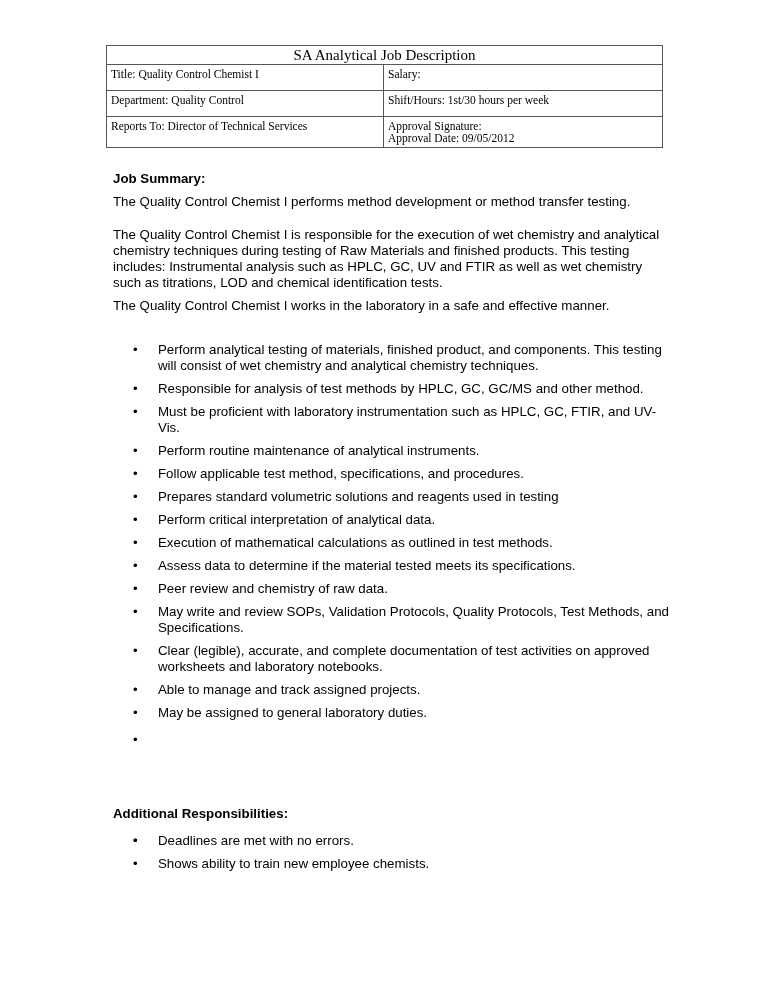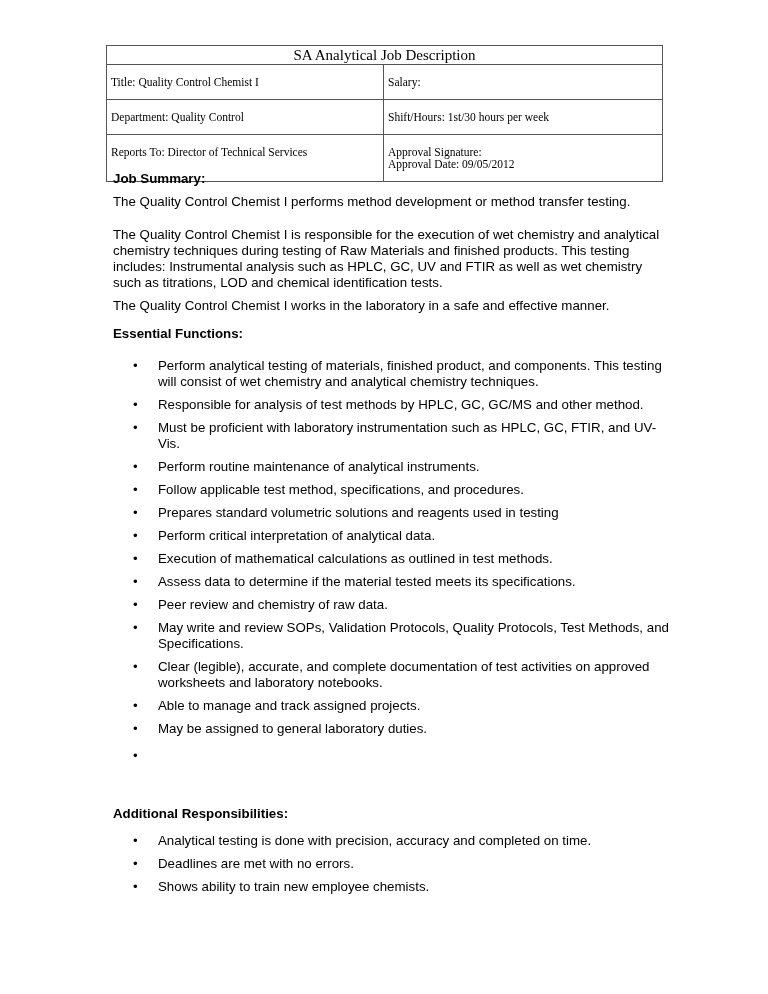--- a/index.html
+++ b/index.html
@@ -2,21 +2,21 @@
 <html><head>
 <meta charset="utf-8">
 <style>
   html, body { margin: 0; padding: 0; background: #ffffff; }
   body { width: 768px; height: 994px; position: relative; overflow: hidden; color: #000; }
   .page { position: absolute; left: 0; top: 0; width: 768px; height: 994px; }
   .hdr-table {
     position: absolute; left: 106px; top: 45px; width: 557px;
     border-collapse: collapse; font-family: "Liberation Serif", serif; font-size: 11.5px;
   }
-  .hdr-table td { border: 1px solid #555; padding: 11px 4px; vertical-align: top; }
+  .hdr-table td { border: 1px solid #555; padding: 3px 4px; vertical-align: top; }
   .hdr-title { text-align: center; font-size: 15px; padding: 1px 0 0 0 !important; height: 17px; }
   .row-h { height: 26px; }
   .col-l { width: 268px; }
   .body-text { position: absolute; left: 113px; width: 560px; font-family: "Liberation Sans", sans-serif; font-size: 13.3px; line-height: 16px; }
   .heading { font-weight: bold; }
   p { margin: 0; }
   ul { list-style: none; margin: 0; padding: 0; }
   li { position: relative; padding-left: 45px; margin: 0; }
   li .bullet { position: absolute; left: 20px; top: 0; }
 </style>
@@ -49,21 +49,20 @@
     </table>
 
   <div class="body-text" style="top:171px;">
     <p class="heading">Job Summary:</p>
     <p style="margin-top:7px;">The Quality Control Chemist I performs method development or method transfer testing.</p>
     <p style="margin-top:17px;">The Quality Control Chemist I is responsible for the execution of wet chemistry and analytical chemistry techniques during testing of Raw Materials and finished products. This testing includes: Instrumental analysis such as HPLC, GC, UV and FTIR as well as wet chemistry such as titrations, LOD and chemical identification tests.</p>
     <p style="margin-top:7px;">The Quality Control Chemist I works in the laboratory in a safe and effective manner.</p>
   </div>
 
   <div class="body-text" style="top:326px;">
-    <p class="heading">Essential Functions:</p>
     <ul id="ef-list" style="margin-top:16px;">
         <li style="margin-top: 0px;"><span class="bullet">•</span><span>Perform analytical testing of materials, finished product, and components.  This testing will consist of wet chemistry and analytical chemistry techniques.</span></li>
         <li style="margin-top: 7px;"><span class="bullet">•</span><span>Responsible for analysis of test methods by HPLC, GC, GC/MS and other method.</span></li>
         <li style="margin-top: 7px;"><span class="bullet">•</span><span>Must be proficient with laboratory instrumentation such as HPLC, GC, FTIR, and UV-Vis.</span></li>
         <li style="margin-top: 7px;"><span class="bullet">•</span><span>Perform routine maintenance of analytical instruments.</span></li>
         <li style="margin-top: 7px;"><span class="bullet">•</span><span>Follow applicable test method, specifications, and procedures.</span></li>
         <li style="margin-top: 7px;"><span class="bullet">•</span><span>Prepares standard volumetric solutions and reagents used in testing</span></li>
         <li style="margin-top: 7px;"><span class="bullet">•</span><span>Perform critical interpretation of analytical data.</span></li>
         <li style="margin-top: 7px;"><span class="bullet">•</span><span>Execution of mathematical calculations as outlined in test methods.</span></li>
         <li style="margin-top: 7px;"><span class="bullet">•</span><span>Assess data to determine if the material tested meets its specifications.</span></li>
@@ -72,19 +71,19 @@
         <li style="margin-top: 7px;"><span class="bullet">•</span><span>Clear (legible), accurate, and complete documentation of test activities on approved worksheets and laboratory notebooks.</span></li>
         <li style="margin-top: 7px;"><span class="bullet">•</span><span>Able to manage and track assigned projects.</span></li>
         <li style="margin-top: 7px;"><span class="bullet">•</span><span>May be assigned to general laboratory duties.</span></li>
         <li style="margin-top: 11px;"><span class="bullet">•</span></li>
       </ul>
   </div>
 
   <div class="body-text" style="top:806px;">
     <p class="heading">Additional Responsibilities:</p>
     <ul id="ar-list" style="margin-top:11px;">
-        <li style="margin-top: 0px;"><span class="bullet">•</span><span>Analytical testing is done with precision, accuracy and completed on time.</span></li>
+        <li style="margin-top: 0px;"><span class="bullet">•</span></li>
         <li style="margin-top: 7px;"><span class="bullet">•</span><span>Deadlines are met with no errors.</span></li>
         <li style="margin-top: 7px;"><span class="bullet">•</span><span>Shows ability to train new employee chemists.</span></li>
       </ul>
   </div>
 
 </div>
 
 </body></html>

